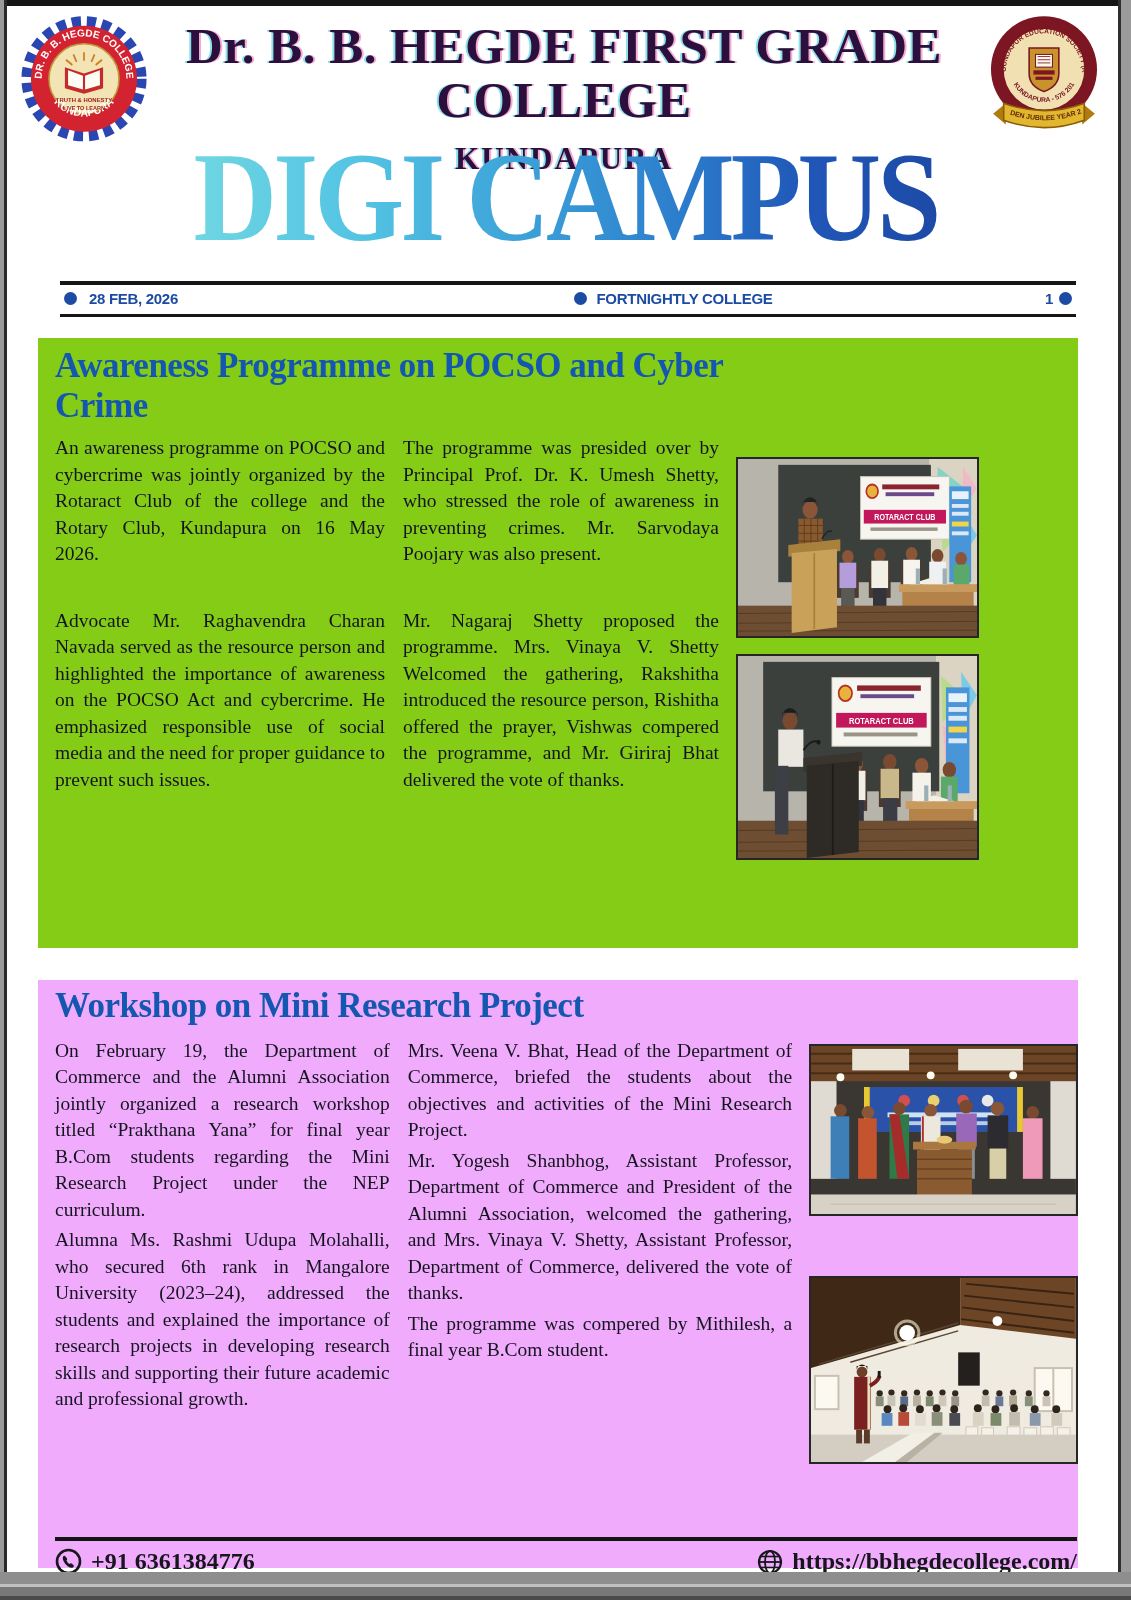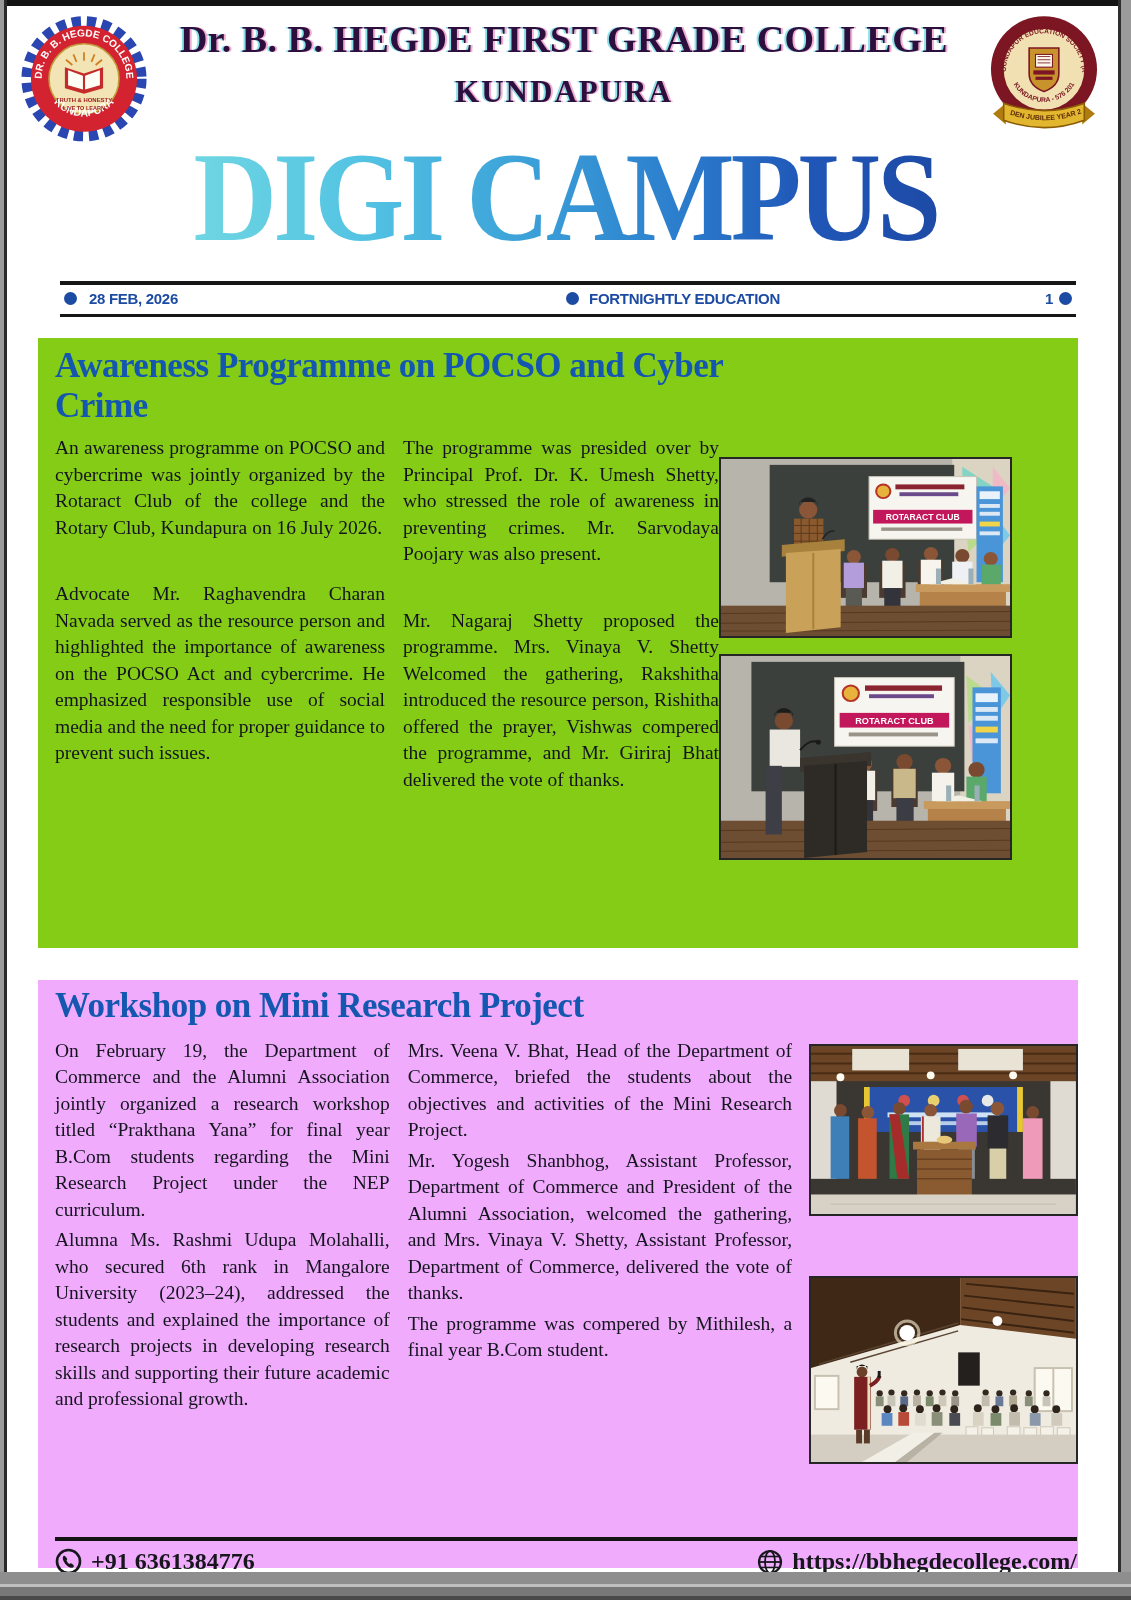--- a/index.html
+++ b/index.html
@@ -12,21 +12,21 @@
   .edge-top{position:absolute;top:0;left:0;width:1131px;height:6px;background:#141414;}
   .edge-left{position:absolute;top:0;left:0;width:7px;height:1600px;background:linear-gradient(90deg,#9a9a9a 0 4px,#2a2a2a 4px 7px);}
   .edge-right{position:absolute;top:0;right:0;width:13px;height:1600px;background:linear-gradient(90deg,#2e2e2e 0 3px,#9b9b9b 3px 13px);}
   .edge-bottom{position:absolute;bottom:0;left:0;width:1131px;height:28px;
     background:linear-gradient(180deg,#8e8e8e 0 12px,#c0c0c0 12px 15px,#787878 15px 24px,#4a4a4a 24px 28px);}
   
   .header-row{position:absolute;top:12px;left:14px;width:1100px;height:126px;display:flex;align-items:flex-start;}
   .logo-box{width:140px;height:126px;flex:0 0 auto;}
   .head-center{flex:1;text-align:center;padding-top:8px;}
   .college-name{
-    font-size:38px;font-weight:bold;color:#2c0f3c;letter-spacing:.5px;line-height:1.05;
+    font-size:51px;font-weight:bold;color:#2c0f3c;letter-spacing:.5px;line-height:1.05;
     text-shadow:2px 0 0 rgba(219,20,130,.35), -2px 0 0 rgba(0,190,210,.45);
   }
   .college-place{
     margin-top:14px;font-size:31px;font-weight:bold;color:#2c0f3c;letter-spacing:2px;
     text-shadow:2px 0 0 rgba(219,20,130,.35), -2px 0 0 rgba(0,190,210,.45);
   }
   
   .masthead{
     position:absolute;top:128px;left:0;width:1131px;text-align:center;
   }
@@ -58,21 +58,21 @@
     letter-spacing:-0.5px;max-width:690px;font-family:"Liberation Serif", serif;
   }
   #article2 h2{max-width:760px;margin-bottom:12px;}
   .body-row{display:flex;align-items:flex-start;}
   .col{text-align:justify;color:#14141f;font-size:19.5px;line-height:26.5px;}
   .col p{margin:0;}
   #article1 .col p + p{margin-top:40px;}
   #article2 .col p + p{margin-top:4px;}
   #article1 .col1{width:330px;}
   #article1 .col2{width:316px;margin-left:18px;}
-  #article1 .pcol{width:293px;}
+  #article1 .pcol{width:243px;margin-left:17px;}
   #article2 .col1{width:336px;}
   #article2 .col2{width:386px;margin-left:18px;}
   #article2 .pcol{width:270px;margin-left:17px;}
   .photo-frame{border:2px solid #262626;background:#cfcabd;box-sizing:border-box;}
   .photo-frame svg{display:block;width:100%;height:100%;}
   #photoA{height:181px;margin-top:22px;}
   #photoB{height:206px;margin-top:16px;}
   #photoC{height:172px;margin-top:6px;}
   #photoD{height:188px;margin-top:60px;}
   
@@ -175,33 +175,33 @@
     <span class="masthead-inner">DIGI CAMPUS</span>
   </div>
 
   <div class="dateline">
     <span class="dl-left">
       <span class="dot"></span>
       <span>28 FEB, 2026</span>
     </span>
     <span class="dl-center">
       <span class="dot"></span>
-      <span>FORTNIGHTLY EDUCATION</span>
+      <span>FORTNIGHTLY COLLEGE</span>
     </span>
     <span class="dl-right">
       <span>1</span>
       <span class="dot"></span>
     </span>
   </div>
 
   <div class="article" id="article1">
     <h2>Awareness Programme on POCSO and Cyber Crime</h2>
     <div class="body-row">
       <div class="col col1">
-        <p>An awareness programme on POCSO and cybercrime was jointly organized by the Rotaract Club of the college and the Rotary Club, Kundapura on 16 July 2026.</p>
+        <p>An awareness programme on POCSO and cybercrime was jointly organized by the Rotaract Club of the college and the Rotary Club, Kundapura on 16 May 2026.</p>
         <p>Advocate Mr. Raghavendra Charan Navada served as the resource person and highlighted the importance of awareness on the POCSO Act and cybercrime. He emphasized responsible use of social media and the need for proper guidance to prevent such issues.</p>
       </div>
       <div class="col col2">
         <p>The programme was presided over by Principal Prof. Dr. K. Umesh Shetty, who stressed the role of awareness in preventing crimes. Mr. Sarvodaya Poojary was also present.</p>
         <p>Mr. Nagaraj Shetty proposed the programme. Mrs. Vinaya V. Shetty Welcomed the gathering, Rakshitha introduced the resource person, Rishitha offered the prayer, Vishwas compered the programme, and Mr. Giriraj Bhat delivered the vote of thanks.</p>
       </div>
       <div class="pcol">
 
         <div class="photo-frame" id="photoA">
           <svg viewBox="0 0 285 181" preserveAspectRatio="none">

